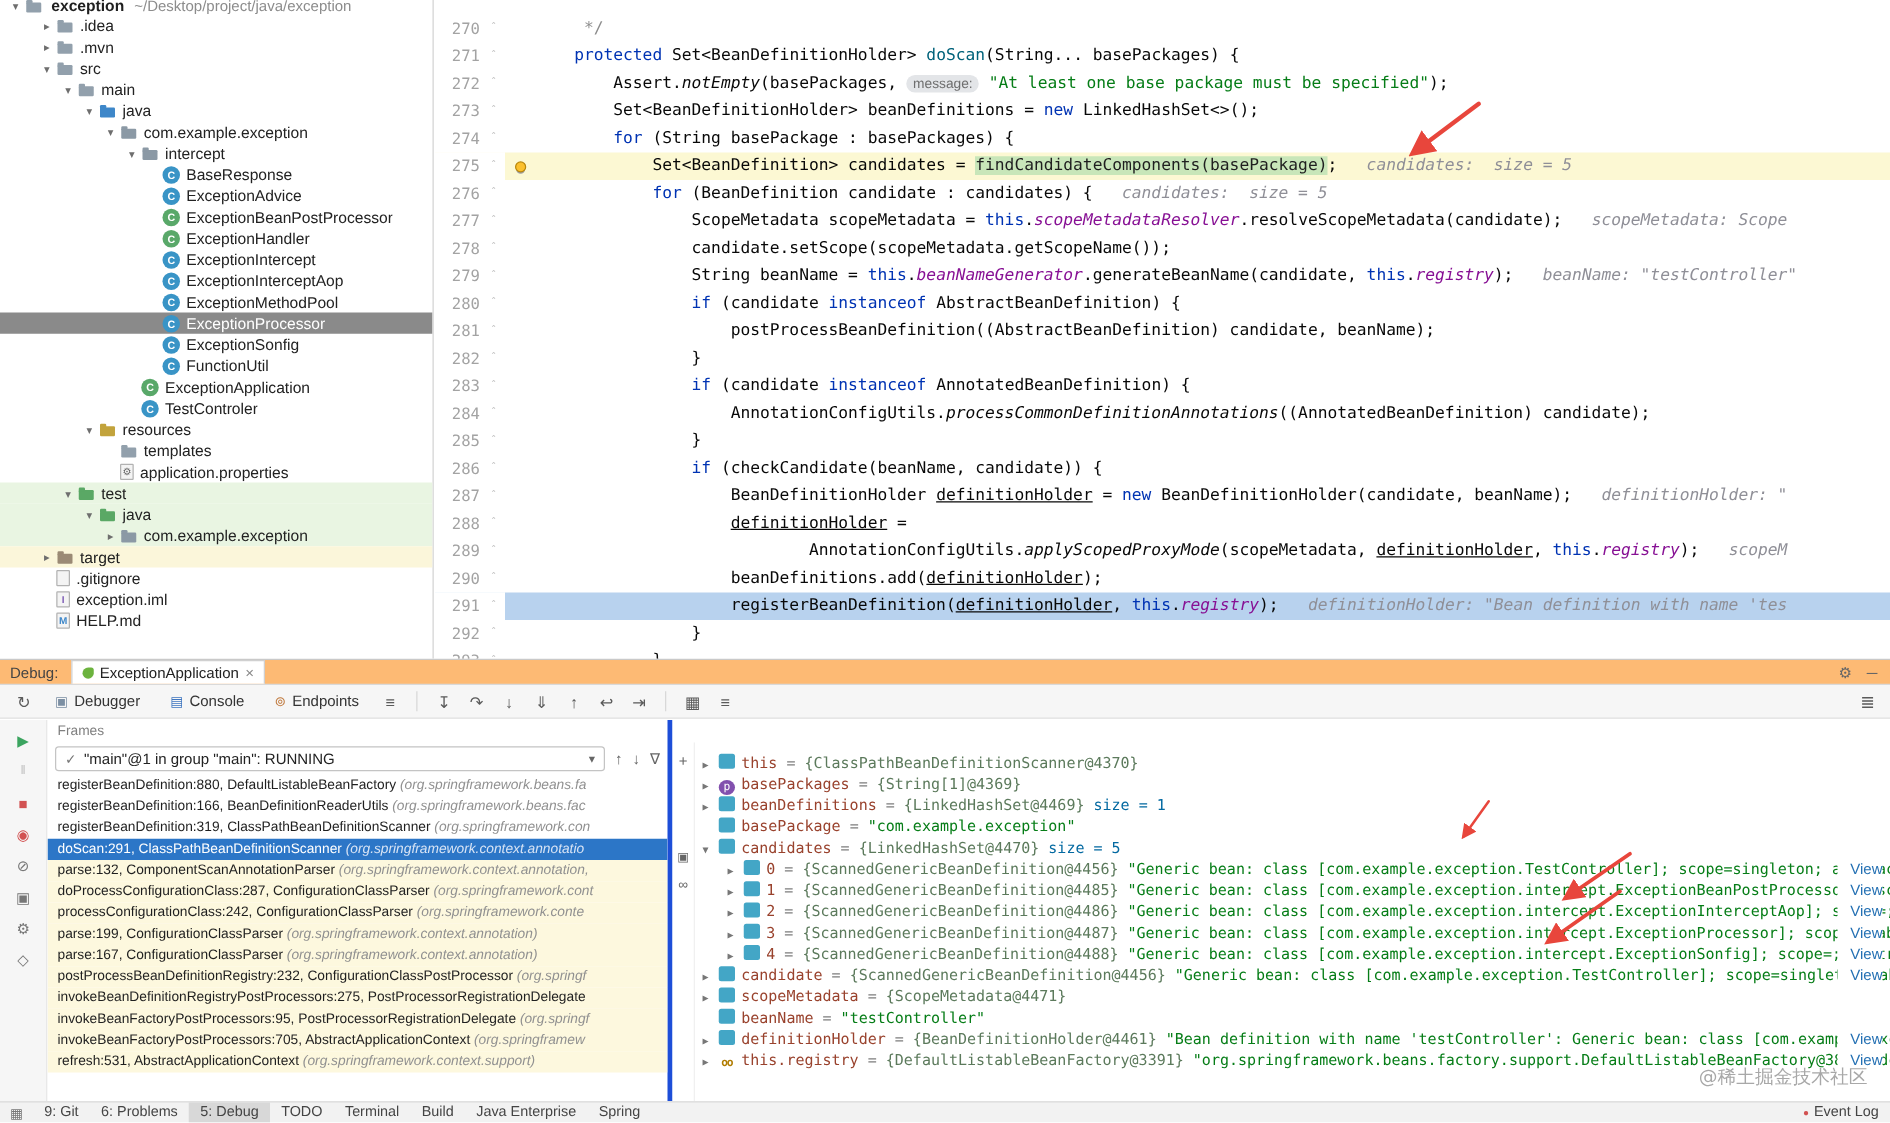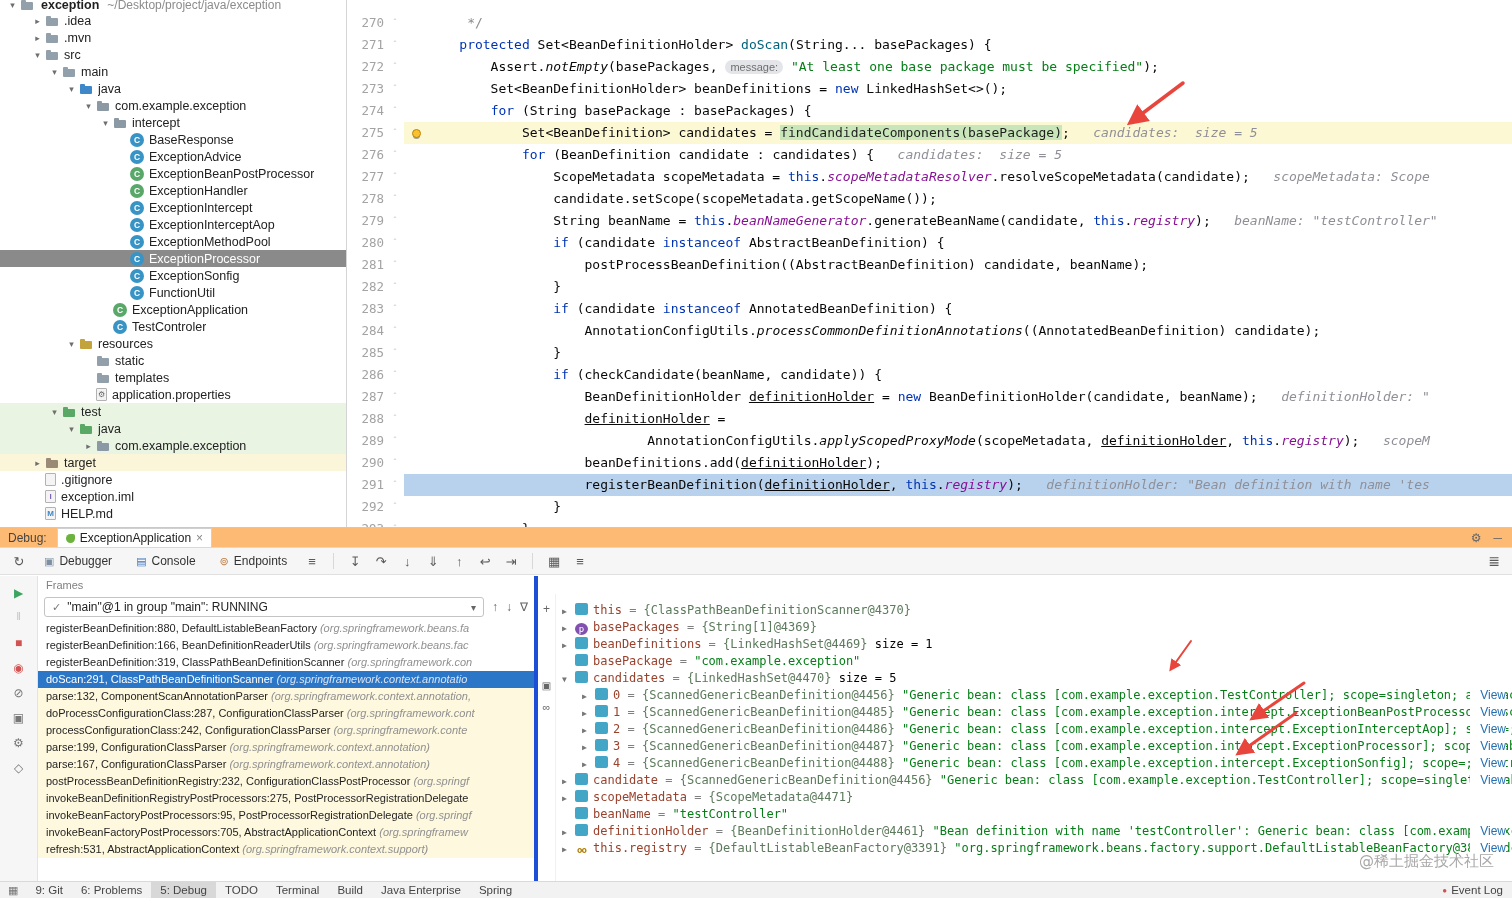--- a/index.html
+++ b/index.html
@@ -105,21 +105,21 @@
   .var-row{position:relative;height:17px;line-height:17px;padding-left:6px;font-family:"DejaVu Sans Mono","Liberation Mono",monospace;font-size:12px;white-space:nowrap;overflow:hidden;}
   .var-row.child{padding-left:26px;}
   .var-chev{display:inline-block;width:13px;color:#777;font-size:8px;}
   .var-ic{display:inline-block;width:13px;height:12px;margin-right:5px;vertical-align:-1px;border-radius:2px;text-align:center;font-size:9px;line-height:12px;color:#fff;}
   .vi-var{background:#43a6c6;}
   .vi-param{background:#8250ae;border-radius:50%;}
   .vi-watch{background:transparent;color:#b07c00;font-weight:bold;letter-spacing:-1px;}
   .var-name{color:#99422d;}
   .var-eq{color:#808080;}
   .var-ref{color:#5c7a5c;}
-  .var-size{color:#000000;}
+  .var-size{color:#0369a1;}
   .var-str{color:#067d17;}
   .var-view{position:absolute;right:6px;top:0;color:#2470b3;background:#fff;padding-left:10px;font-family:"Liberation Sans",sans-serif;font-size:12px;cursor:pointer;}
 
   
   .status-bar{position:absolute;left:0;top:881px;width:1512px;height:17px;background:#f2f2f2;border-top:1px solid #d9d9d9;display:flex;align-items:center;font-size:11.5px;color:#444;}
   .status-grid{padding:0 8px;color:#777;font-size:11px;}
   .sb-left,.sb-right{display:flex;height:100%;align-items:center;}
   .sb-spacer{flex:1;}
   .status-item{padding:0 9px;height:100%;display:flex;align-items:center;gap:4px;white-space:nowrap;}
   .status-item.active{background:#d8d8d8;}
@@ -233,25 +233,20 @@
         </div>
         <div class="tree-row" style="padding-left: 99px;">
           <span class="tree-chevron"></span>
           <span class="tree-icon icon-class">C</span>
           <span class="tree-label">TestControler</span>
         </div>
         <div class="tree-row" style="padding-left: 65px;">
           <span class="tree-chevron">▾</span>
           <span class="tree-icon icon-folder-res"></span>
           <span class="tree-label">resources</span>
-        </div>
-        <div class="tree-row" style="padding-left: 82px;">
-          <span class="tree-chevron"></span>
-          <span class="tree-icon icon-folder"></span>
-          <span class="tree-label">static</span>
         </div>
         <div class="tree-row" style="padding-left: 82px;">
           <span class="tree-chevron"></span>
           <span class="tree-icon icon-folder"></span>
           <span class="tree-label">templates</span>
         </div>
         <div class="tree-row" style="padding-left: 82px;">
           <span class="tree-chevron"></span>
           <span class="tree-icon icon-file-props">⚙</span>
           <span class="tree-label">application.properties</span>

